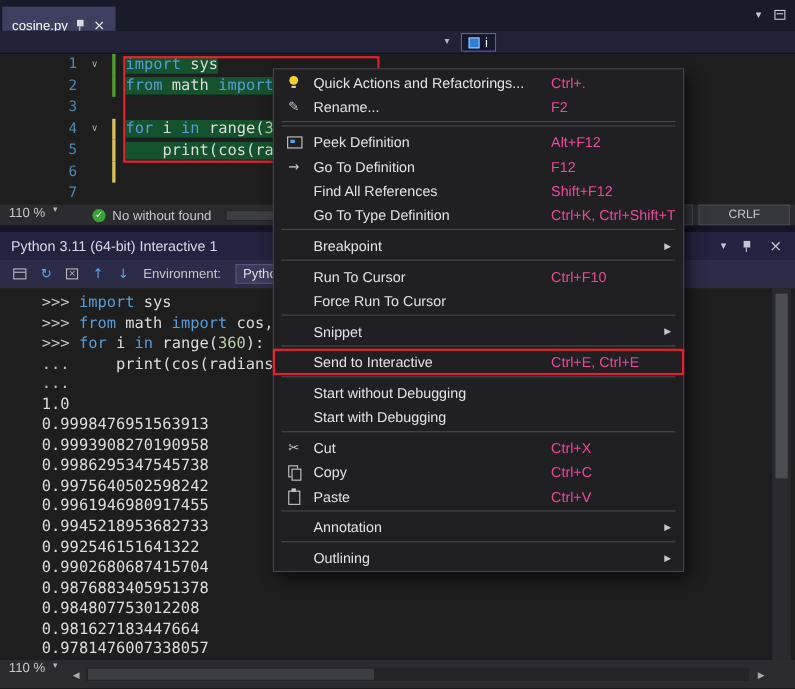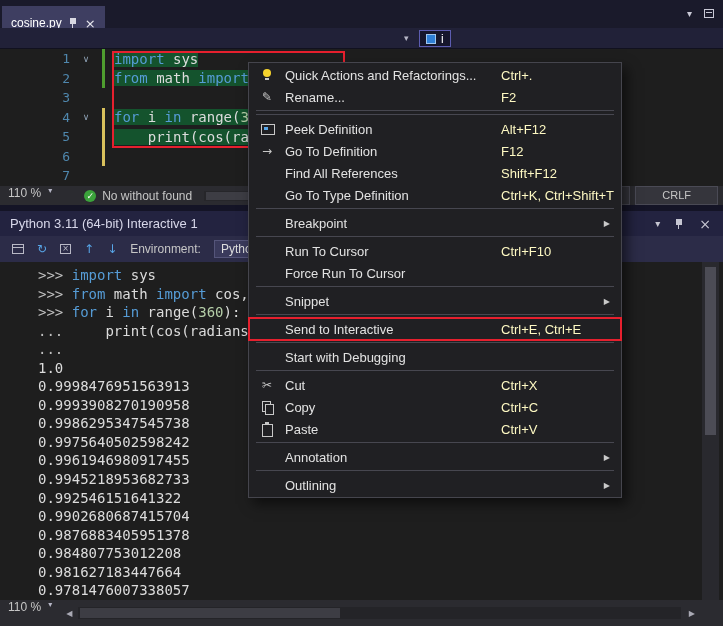--- a/index.html
+++ b/index.html
@@ -90,21 +90,21 @@
   
   #code-annotation{position:absolute;left:112px;top:51px;width:233px;height:97px;
                    border:2px solid #e6202e;z-index:15;pointer-events:none}
 
   
   #context-menu{position:absolute;left:248px;top:62px;width:374px;background:#202023;
                 border:1px solid #45454d;box-shadow:5px 6px 12px rgba(0,0,0,.55);
                 padding:1px 0;z-index:20;font-size:13px;color:#e2e2e2}
   .menu-item{position:relative;height:22px;display:flex;align-items:center;padding-left:36px}
   .menu-item .label{white-space:nowrap}
-  .menu-item .shortcut{position:absolute;left:252px;white-space:nowrap;color:#fef9c3}
+  .menu-item .shortcut{position:absolute;left:252px;white-space:nowrap;color:#ec4899}
   .sub-arrow{position:absolute;right:11px;font-size:8px;color:#c9c9c9;font-family:"DejaVu Sans",sans-serif}
   .menu-sep{height:1px;background:#474750;margin:2px 7px 3px 7px}
   .menu-item.highlighted{outline:2px solid #e6202e;outline-offset:-1px}
   .mi-icon{position:absolute;left:9px;top:3px;width:18px;height:16px;display:flex;align-items:center;
            justify-content:center;color:#c8c8c8;font-family:"DejaVu Sans","Liberation Sans",sans-serif;font-size:12px}
   .ic-lightbulb::before{content:"";position:absolute;left:5px;top:2px;width:8px;height:8px;border-radius:50%;background:#f6d32d}
   .ic-lightbulb::after{content:"";position:absolute;left:7px;top:11px;width:4px;height:2px;background:#c8c8c8}
   .ic-rename::before{content:"✎"}
   .ic-view-code::before{content:"<>";font-family:"DejaVu Sans Mono",monospace;font-size:11px}
   .ic-peek::before{content:"";position:absolute;left:3px;top:3px;width:12px;height:9px;border:1px solid #c8c8c8}
@@ -317,20 +317,23 @@
           <span class="label">Snippet</span>
           <span class="sub-arrow">▶</span>
         </div>
         <div class="menu-sep"></div>
         <div class="menu-item highlighted">
           <span class="label">Send to Interactive</span>
           <span class="shortcut">Ctrl+E, Ctrl+E</span>
         </div>
         <div class="menu-sep"></div>
         <div class="menu-item">
+          <span class="label">Start without Debugging</span>
+        </div>
+        <div class="menu-item">
           <span class="label">Start with Debugging</span>
         </div>
         <div class="menu-sep"></div>
         <div class="menu-item">
           <span class="mi-icon ic-cut"></span>
           <span class="label">Cut</span>
           <span class="shortcut">Ctrl+X</span>
         </div>
         <div class="menu-item">
           <span class="mi-icon ic-copy"></span>

